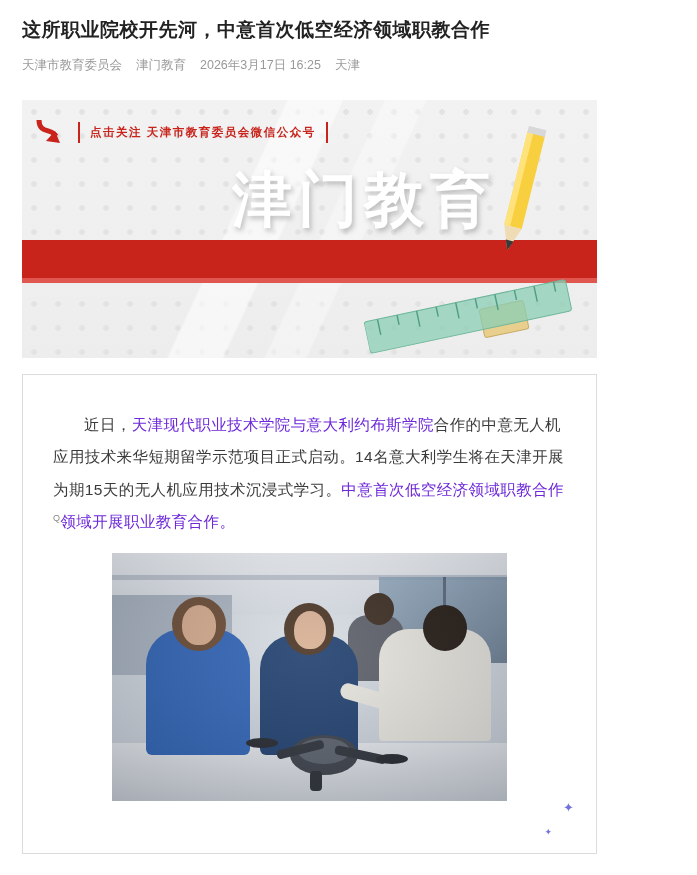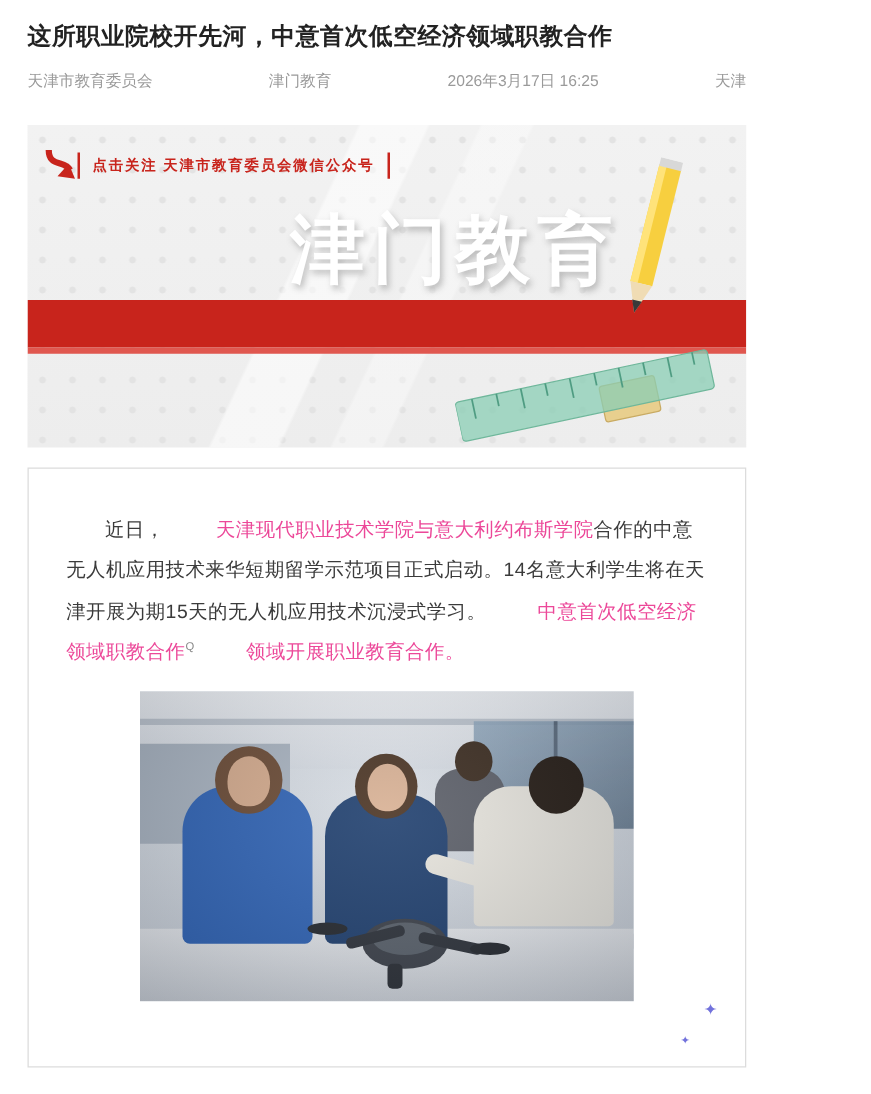--- a/index.html
+++ b/index.html
@@ -25,40 +25,39 @@
     letter-spacing: 0.5px;
     line-height: 1.5;
   }
   .meta-row {
     padding: 12px 22px 0 22px;
     display: flex;
     align-items: center;
     gap: 14px;
     font-size: 12.5px;
     color: #9a9a9a;
-    justify-content: space-between;
   }
   .meta-row .meta-item { white-space: nowrap; }
 
   
   .banner-wrap {
     margin: 26px 22px 0 22px;
     height: 258px;
     position: relative;
     overflow: hidden;
     background:
       radial-gradient(circle at 12px 12px, #e3e3e3 2.6px, transparent 3px) 0 0/24px 24px,
       linear-gradient(#f2f2f2, #ededed);
   }
   .banner-follow {
     position: absolute;
     top: 18px; left: 14px;
     display: flex;
     align-items: center;
-    gap: 0;
+    gap: 16px;
   }
   .arrow-icon { width: 26px; height: 30px; display:block; }
   .follow-box {
     border-left: 2px solid #c8241c;
     border-right: 2px solid #c8241c;
     padding: 3px 10px;
     font-size: 11.5px;
     color: #c8241c;
     letter-spacing: 1.5px;
     white-space: nowrap;
@@ -131,21 +130,21 @@
     background: #fff;
   }
   .para {
     font-size: 15.5px;
     line-height: 2.1;
     color: #3b3b3b;
     text-indent: 2em;
     margin: 0;
     letter-spacing: .4px;
   }
-  .hl { color: #ec4899; margin-left: 41px; }
+  .hl { color: #6d28d9; }
   .sup-mark {
     font-size: 9px;
     color: #888;
     vertical-align: super;
   }
   .photo {
     margin: 14px auto 0 auto;
     width: 395px;
     height: 248px;
     position: relative;

